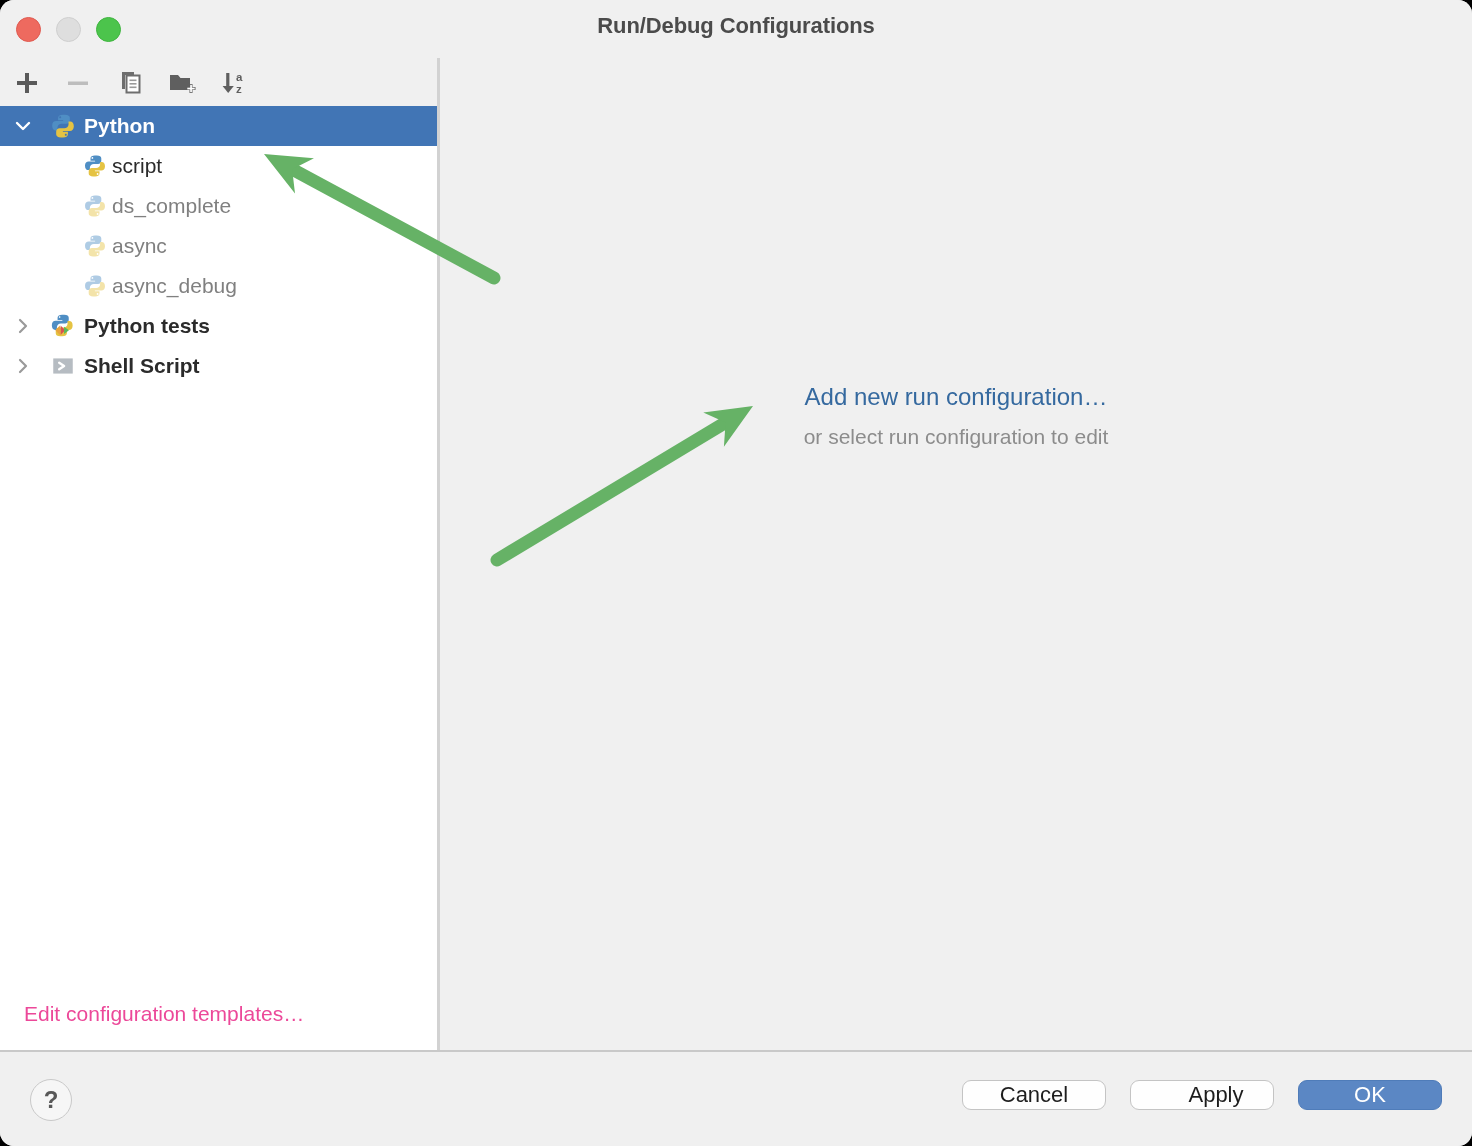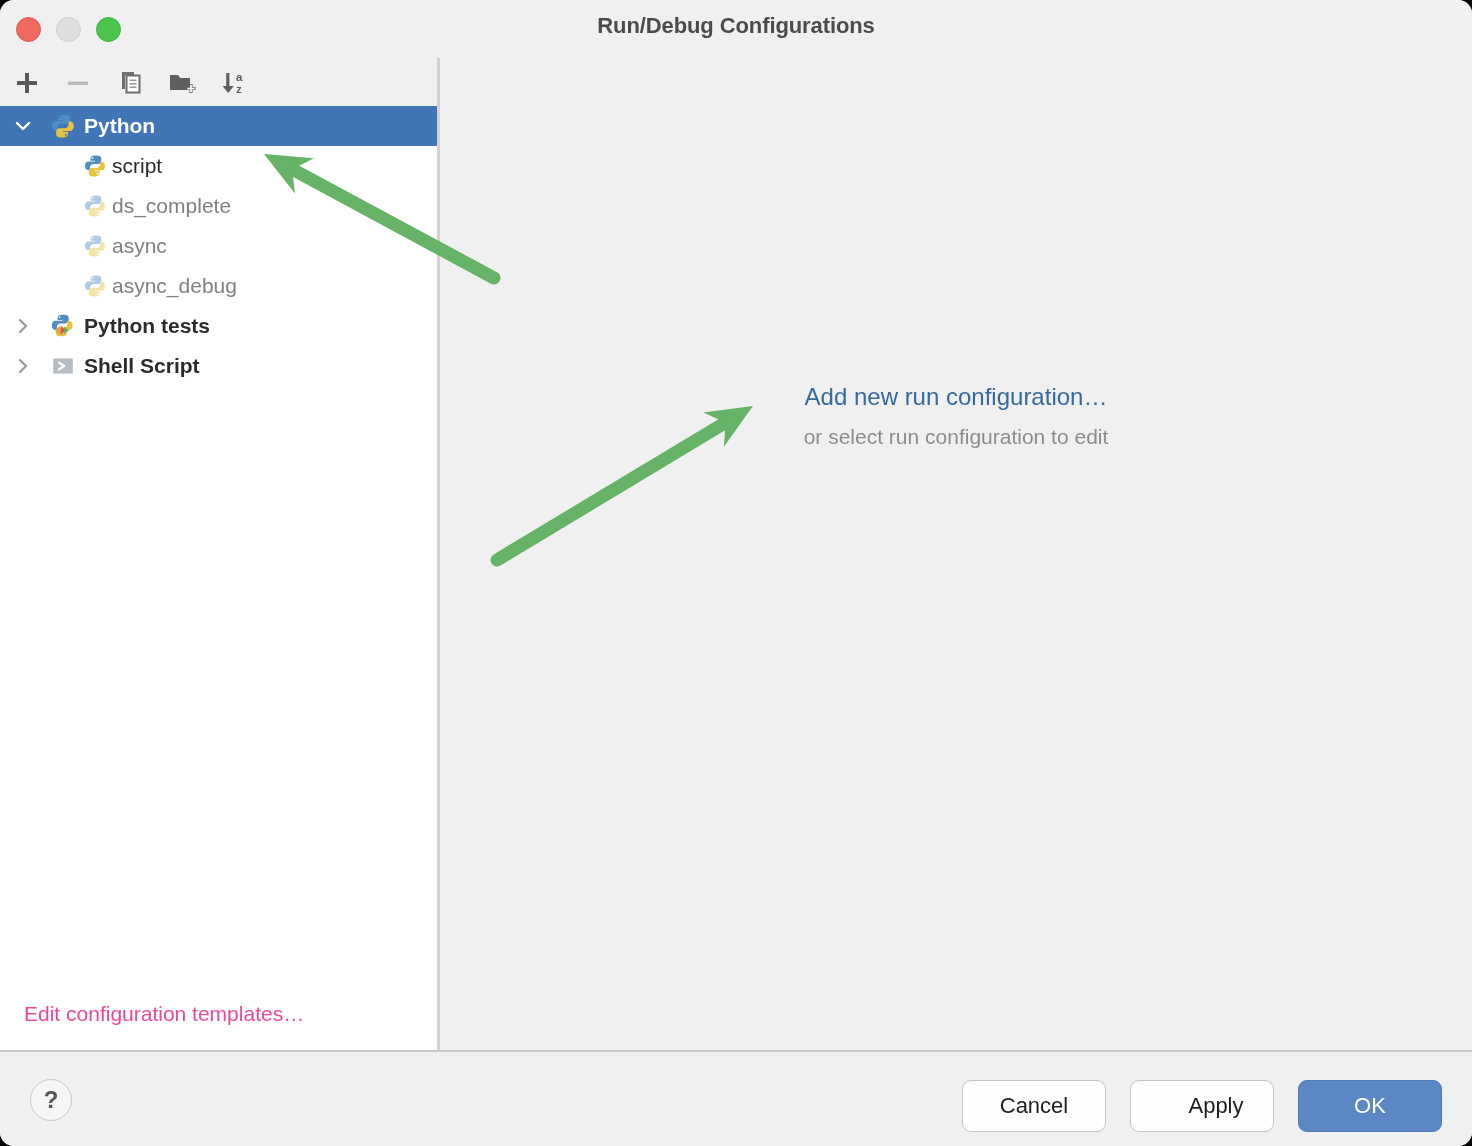--- a/index.html
+++ b/index.html
@@ -200,21 +200,21 @@
     font-family: inherit;
     line-height: 1;
     display: flex;
     align-items: center;
     justify-content: center;
     cursor: pointer;
   }
   .dlg-btn {
     position: absolute;
     top: 28px;
-    height: 52px;
+    height: 30px;
     border-radius: 9px;
     font-family: inherit;
     font-size: 22px;
     cursor: pointer;
   }
   .dlg-btn.secondary {
     background: #fefefe;
     border: 1px solid #c4c4c4;
     color: #1d1d1d;
   }

